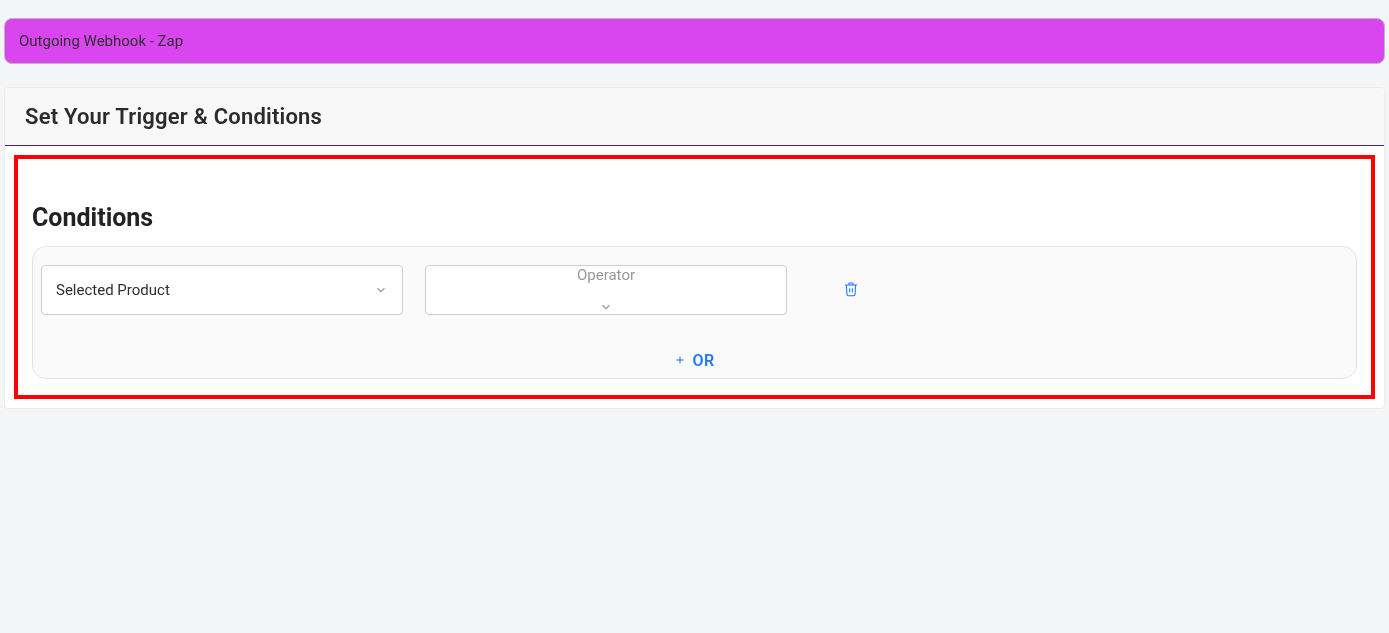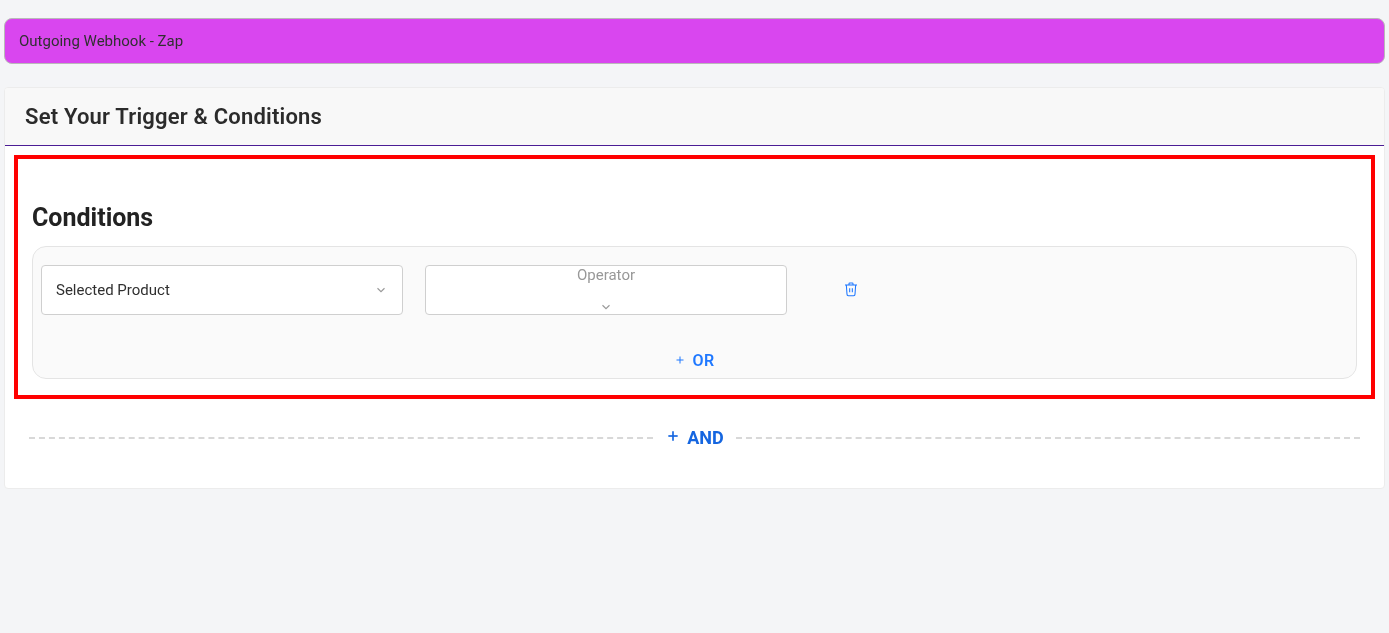--- a/index.html
+++ b/index.html
@@ -215,26 +215,13 @@
           <svg class="plus-svg" viewBox="0 0 24 24" fill="none" stroke="#1f78ff" stroke-width="2">
               <line x1="12" y1="5" x2="12" y2="19"></line>
               <line x1="5" y1="12" x2="19" y2="12"></line>
             </svg>
         </span>
         <span>OR</span>
       </div>
     </div>
   </div>
 
-  <div class="and-row">
-    <div class="dash"></div>
-    <div class="and-center">
-      <span>
-        <svg class="plus-svg" viewBox="0 0 24 24" fill="none" stroke="#1566e0" stroke-width="2.5">
-            <line x1="12" y1="5" x2="12" y2="19"></line>
-            <line x1="5" y1="12" x2="19" y2="12"></line>
-          </svg>
-      </span>
-      <span>AND</span>
-    </div>
-    <div class="dash"></div>
-  </div>
 </div>
 
 </body></html>

